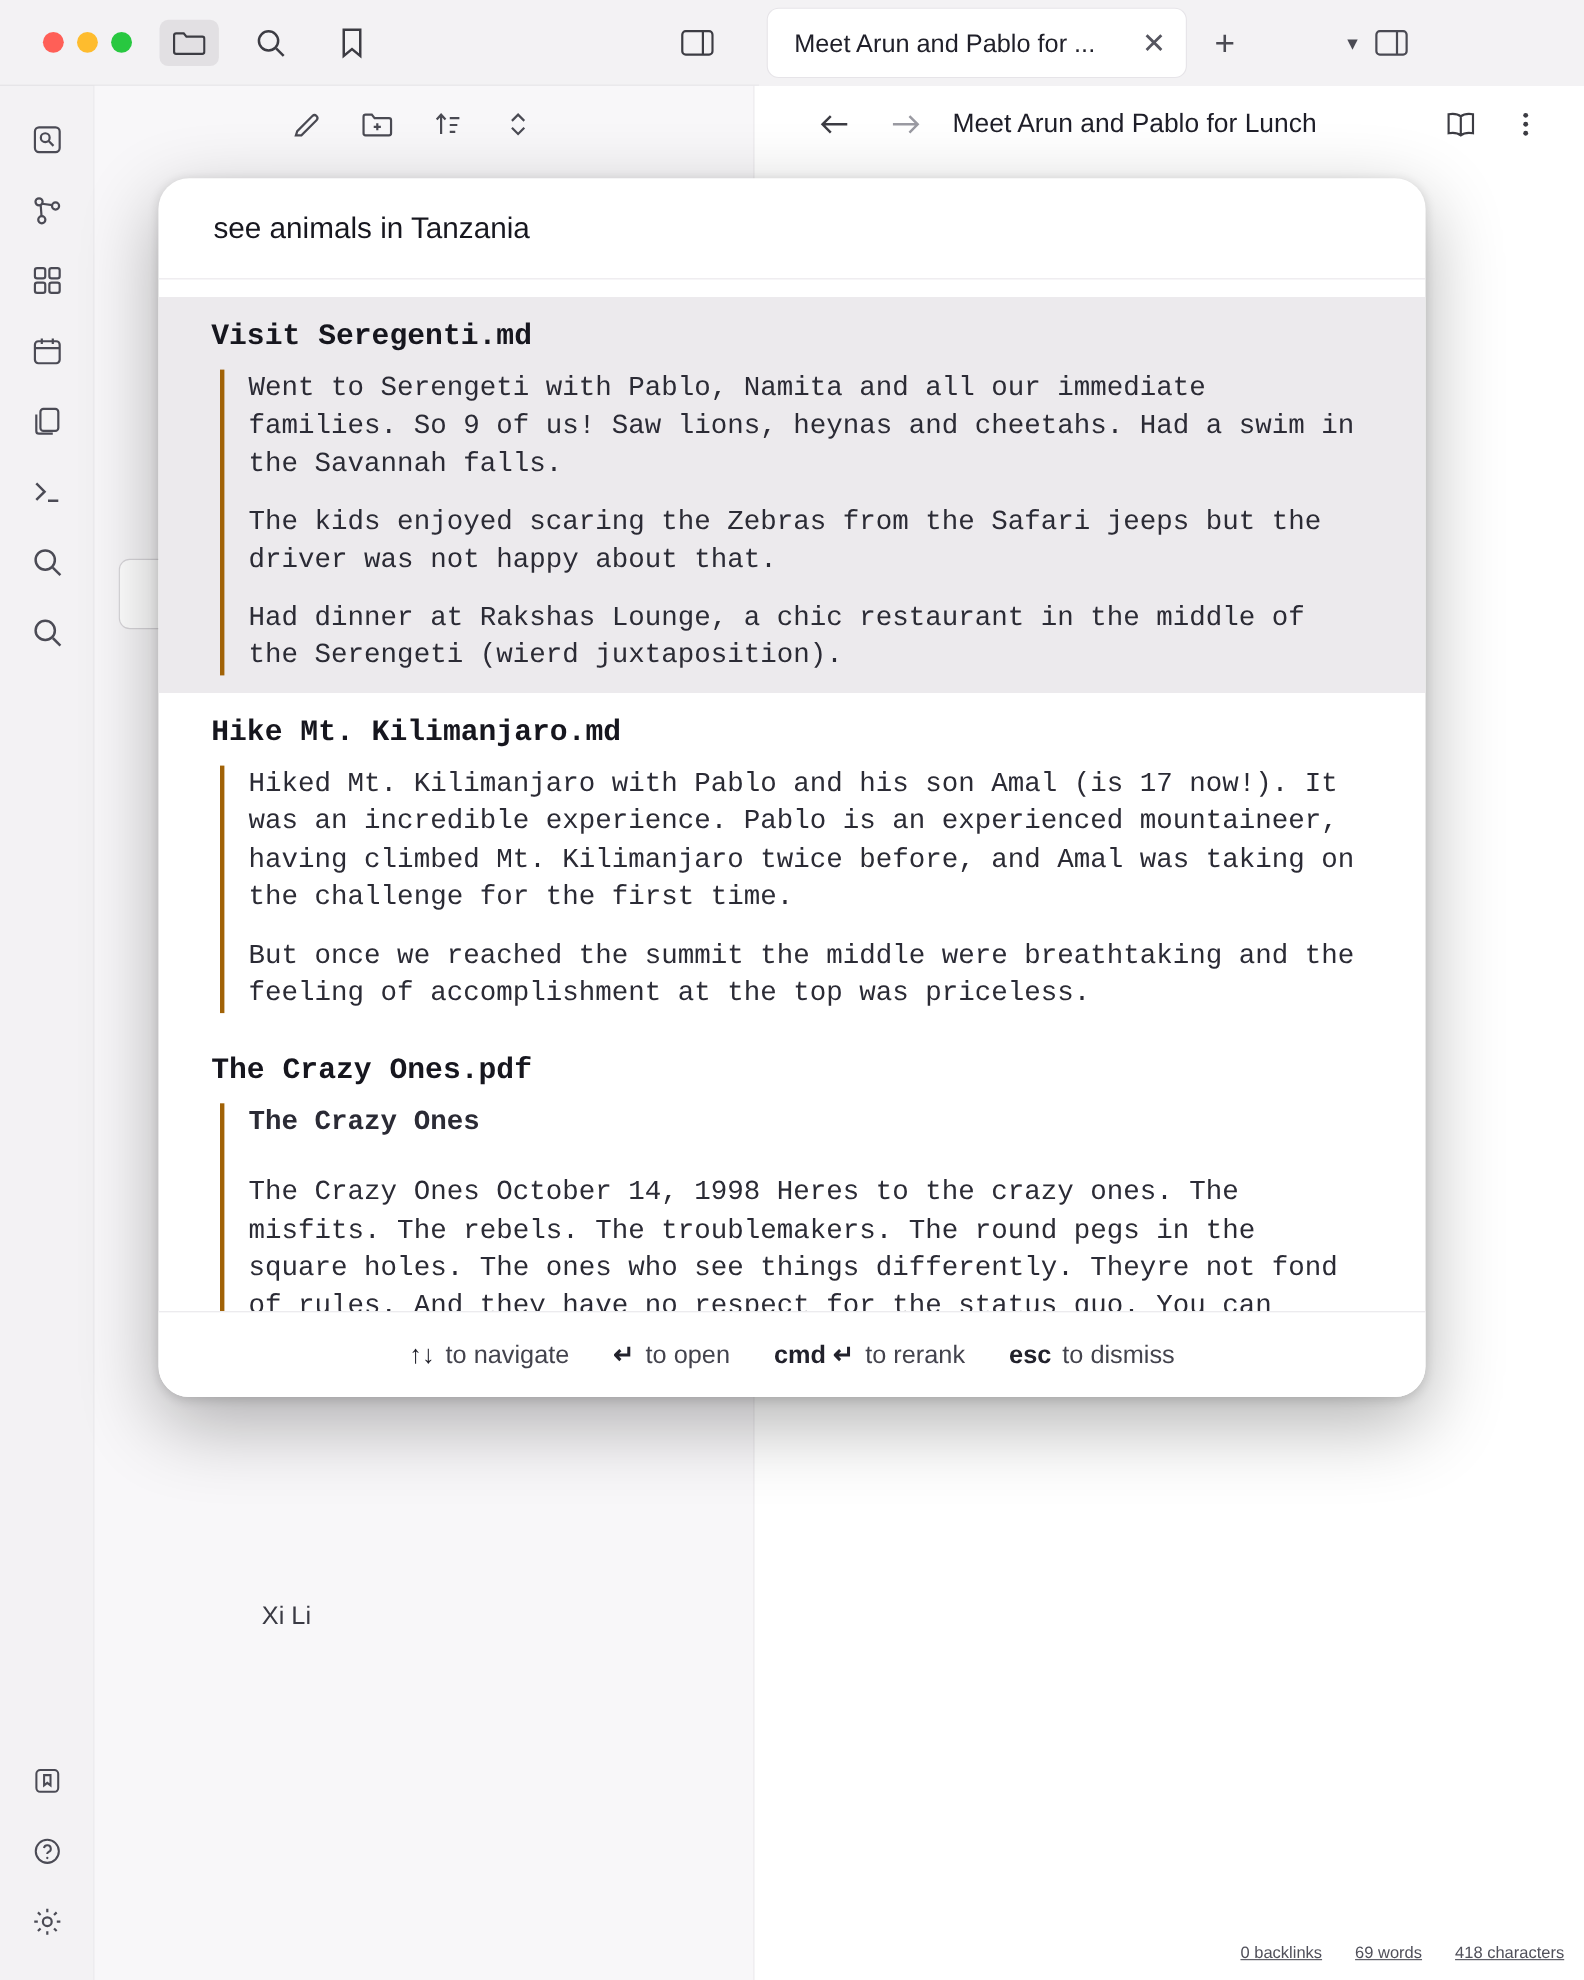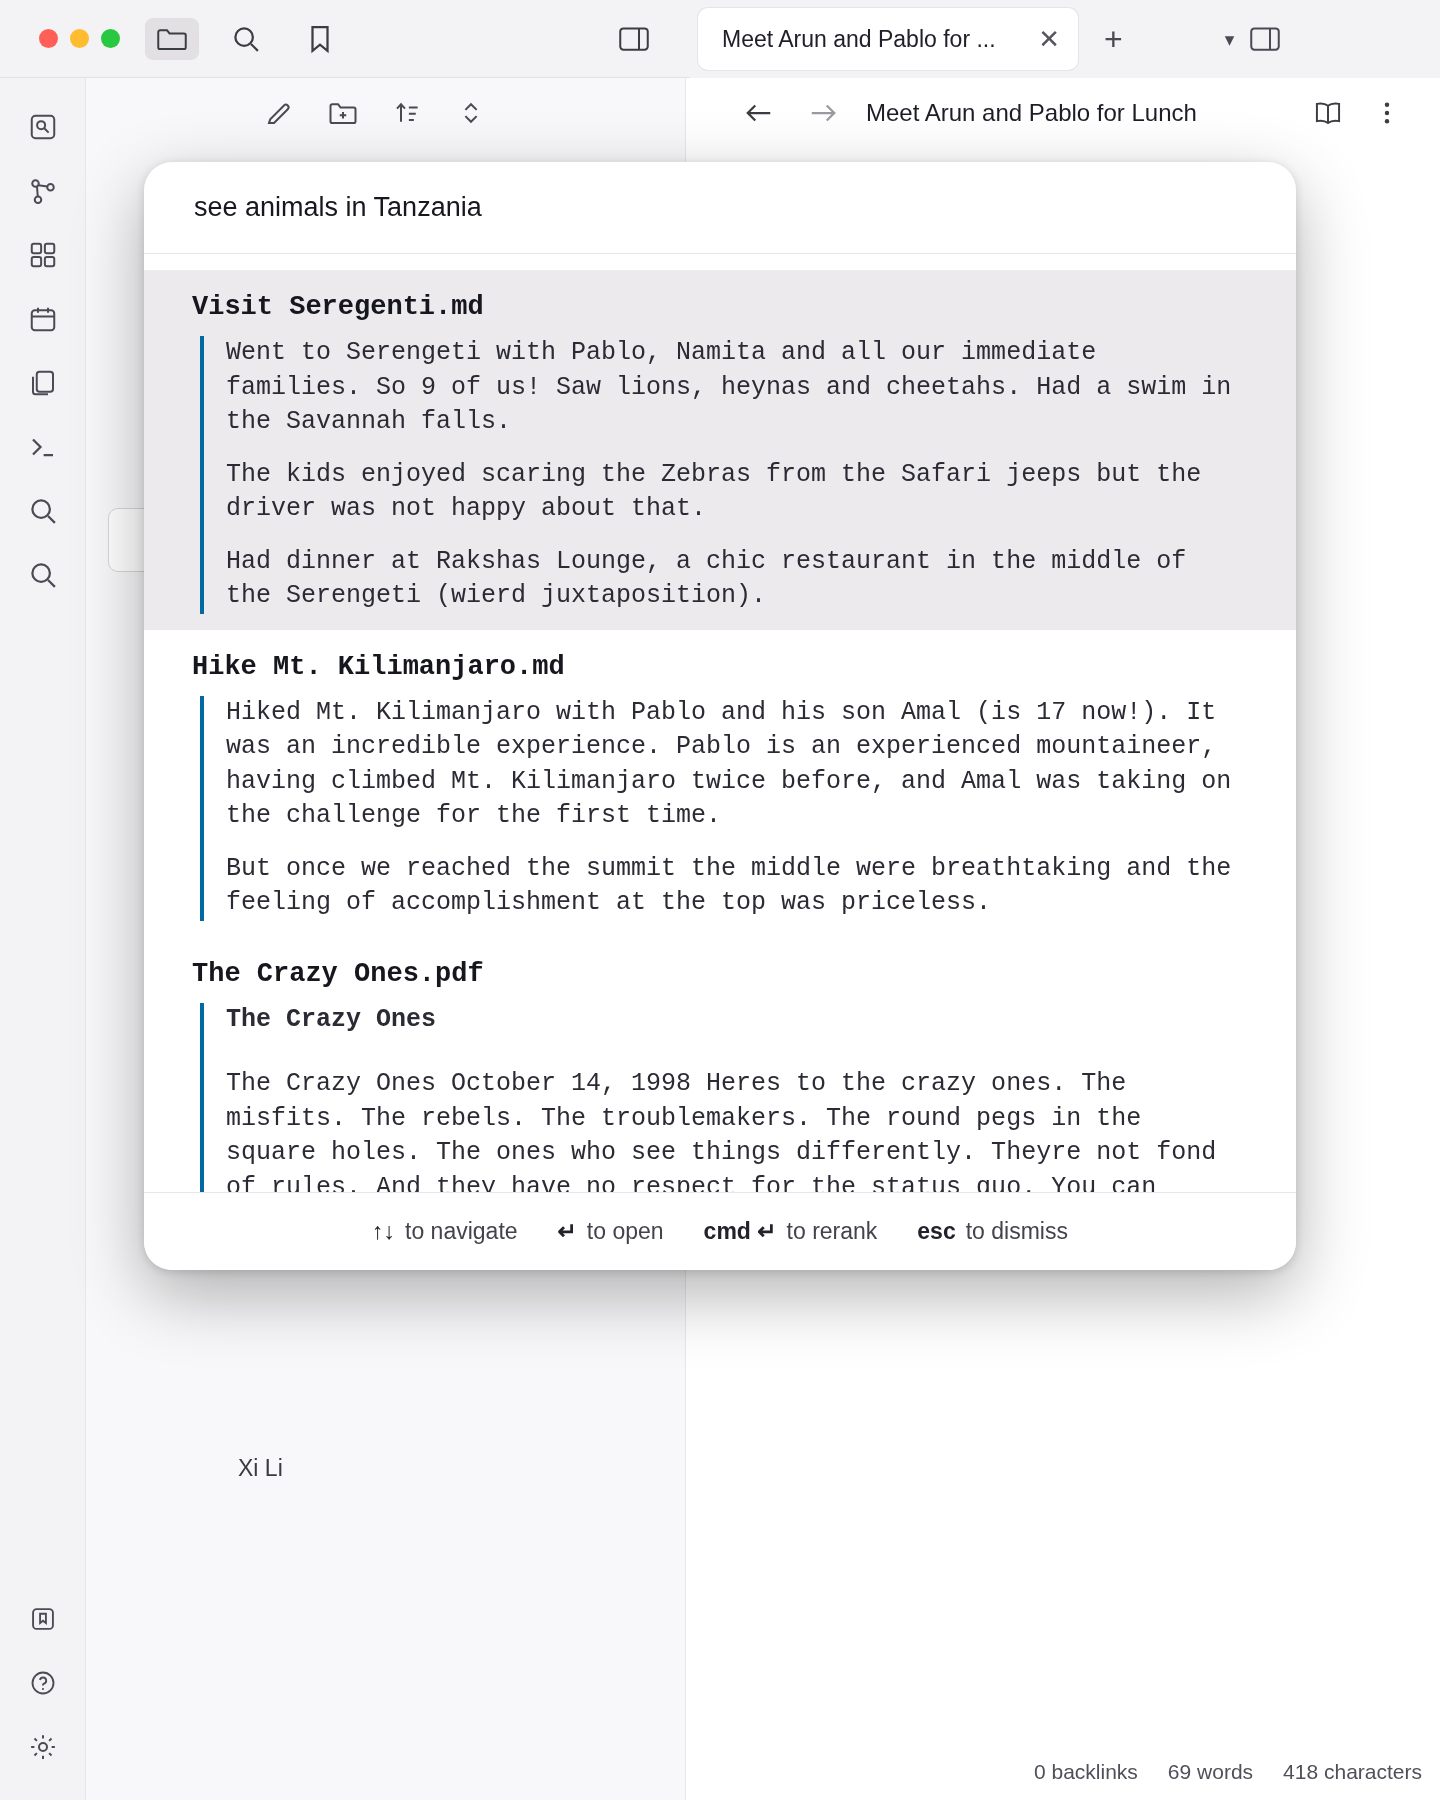--- a/index.html
+++ b/index.html
@@ -116,21 +116,21 @@
 
   .doc {
     padding: 26px 52px 0 40px;
     color: #1d1d26;
   }
   .doc h1 { font-size: 56px; margin: 26px 0 30px; font-weight: 700; letter-spacing: -0.5px; }
   .doc p { font-size: 25px; line-height: 1.62; margin: 0 0 22px; }
 
   .statusbar {
     position: absolute; right: 18px; bottom: 16px;
-    display: flex; gap: 30px; font-size: 21px; color: #50505a;
+    display: flex; gap: 30px; font-size: 15px; color: #50505a; text-decoration: underline;
   }
 
   
   .scrim { position: absolute; inset: 0; background: rgba(0,0,0,0.0); }
   .modal {
     position: absolute;
     left: 144px; top: 162px; width: 1152px; height: 1108px;
     background: #ffffff;
     border-radius: 28px;
     box-shadow: 0 24px 70px rgba(0,0,0,0.30), 0 2px 10px rgba(0,0,0,0.14);
@@ -146,21 +146,21 @@
   .modal-list { flex: 1; overflow: hidden; padding: 16px 0 0; }
   .result {
     padding: 22px 52px 10px 48px;
     font-family: Liberation Mono, monospace;
   }
   .result.selected { background: #eceaed; }
   .result-title {
     font-size: 27px; font-weight: 700; color: #16161e; margin-bottom: 14px;
   }
   .quote {
-    border-left: 4px solid #0369a1;
+    border-left: 4px solid #a16207;
     padding-left: 22px; margin-left: 8px;
   }
   .quote p {
     font-size: 25px; line-height: 1.38; color: #2b2b35;
     margin: 0 0 18px;
   }
   .quote p.strongline { font-weight: 700; }
   .quote p:last-child { margin-bottom: 6px; }
 
   .modal-footer {

